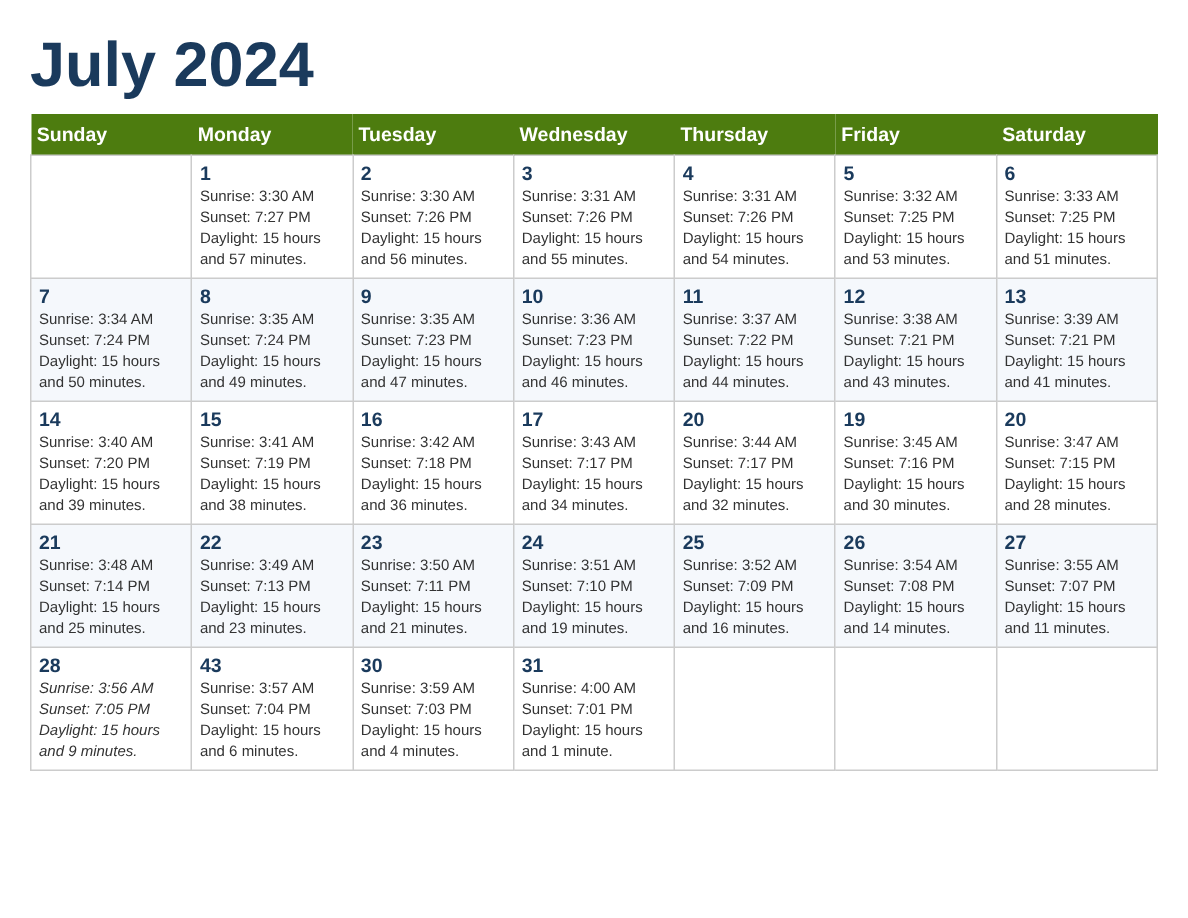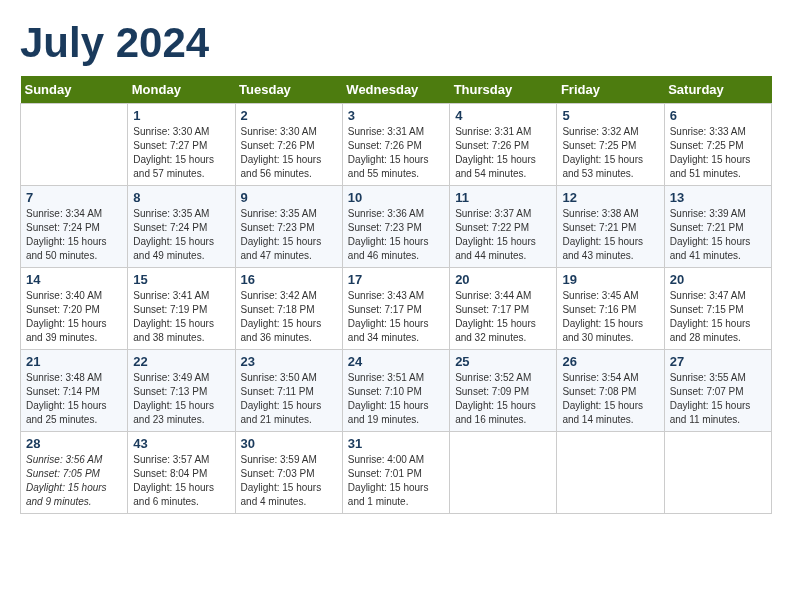--- a/index.html
+++ b/index.html
@@ -304,21 +304,21 @@
         <td>
           <span class="day-number">28</span>
           <div class="day-info" style="white-space: pre-line; font-style: italic;">Sunrise: 3:56 AM
 Sunset: 7:05 PM
 Daylight: 15 hours
 and 9 minutes.</div>
         </td>
         <td>
           <span class="day-number">43</span>
           <div class="day-info" style="white-space: pre-line;">Sunrise: 3:57 AM
-Sunset: 8:04 PM
+Sunset: 7:04 PM
 Daylight: 15 hours
 and 6 minutes.</div>
         </td>
         <td>
           <span class="day-number">30</span>
           <div class="day-info" style="white-space: pre-line;">Sunrise: 3:59 AM
 Sunset: 7:03 PM
 Daylight: 15 hours
 and 4 minutes.</div>
         </td>

